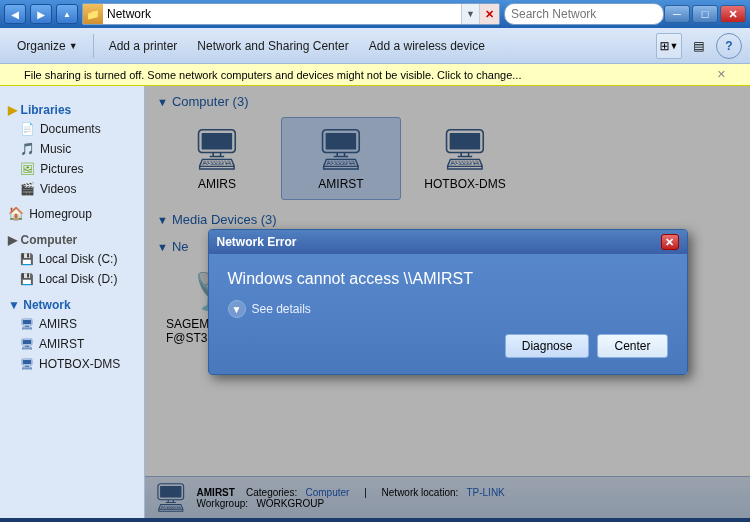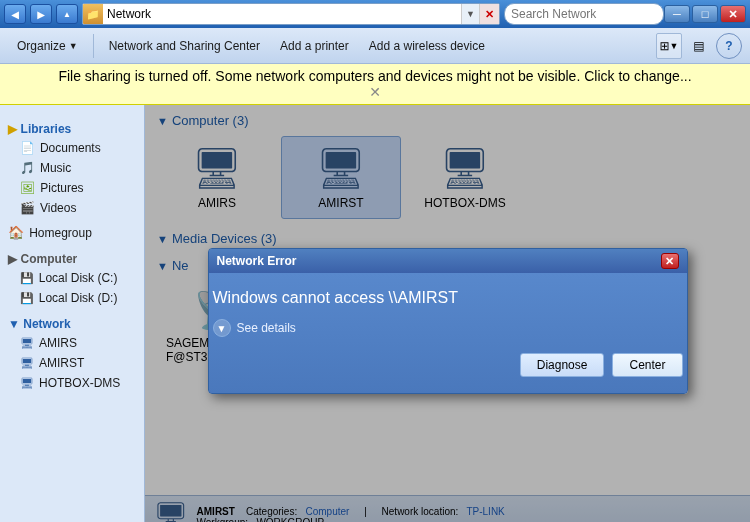--- a/index.html
+++ b/index.html
@@ -108,24 +108,24 @@
     .view-btn {
       width: 26px; height: 26px;
       display: flex; align-items: center; justify-content: center;
       border: 1px solid transparent; border-radius: 2px; cursor: pointer;
     }
 
     
     .warning-bar {
       background: #ffffc0;
       border-bottom: 1px solid #d0d000;
-      padding: 4px 14px;
-      font-size: 14px;
+      padding: 4px 24px;
+      font-size: 11px;
       color: #000;
-      display: flex; align-items: center; justify-content: space-between; flex-direction: column;
+      display: flex; align-items: center; justify-content: space-between;
     }
 
     
     .main-layout {
       display: flex;
       height: calc(522px - 28px - 36px - 26px);
     }
 
     
     .sidebar {
@@ -222,21 +222,21 @@
     .dialog-close-btn {
       width: 18px; height: 16px;
       background: linear-gradient(to bottom, #e87070, #c02020);
       border: 1px solid #900;
       border-radius: 3px;
       display: flex; align-items: center; justify-content: center;
       cursor: pointer; color: #fff; font-size: 11px; font-weight: bold;
     }
     .dialog-body {
       background: linear-gradient(to bottom, #5888cc, #4a78bc);
-      padding: 16px 4px;
+      padding: 16px 19px;
     }
     .dialog-heading {
       font-size: 16px; color: #fff; font-weight: normal;
       margin-bottom: 12px;
     }
     .dialog-message {
       font-size: 12px; color: #e8f0ff; line-height: 1.5;
       margin-bottom: 16px;
     }
     .dialog-details {
@@ -312,24 +312,24 @@
   </div>
 </div>
 
 <div class="toolbar">
   <div class="toolbar-btn">
     <span>Organize</span>
     <span style="font-size:9px;">▼</span>
   </div>
   <div class="toolbar-sep"></div>
   <div class="toolbar-btn">
+    <span>Add a printer</span>
+  </div>
+  <div class="toolbar-btn">
     <span>Network and Sharing Center</span>
-  </div>
-  <div class="toolbar-btn">
-    <span>Add a printer</span>
   </div>
   <div class="toolbar-btn">
     <span>Add a wireless device</span>
   </div>
   <div class="toolbar-right">
     <div class="view-btn" style="border-color:#a0b8d8; background: rgba(255,255,255,0.3);">
       <span>⊞</span>
       <span style="font-size:9px;">▼</span>
     </div>
     <div class="view-btn">

